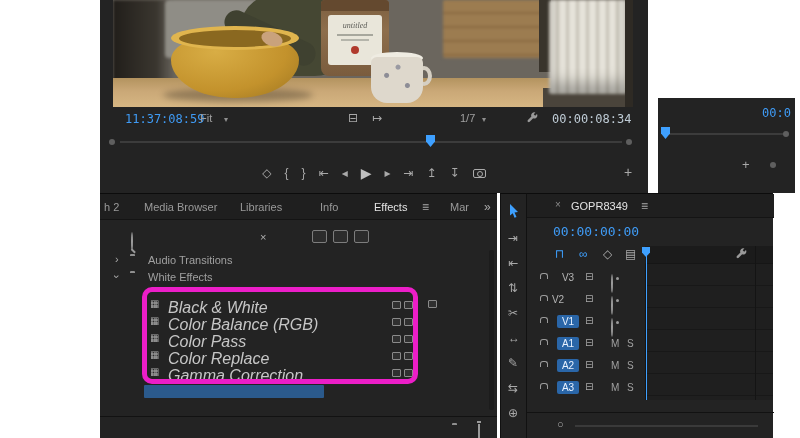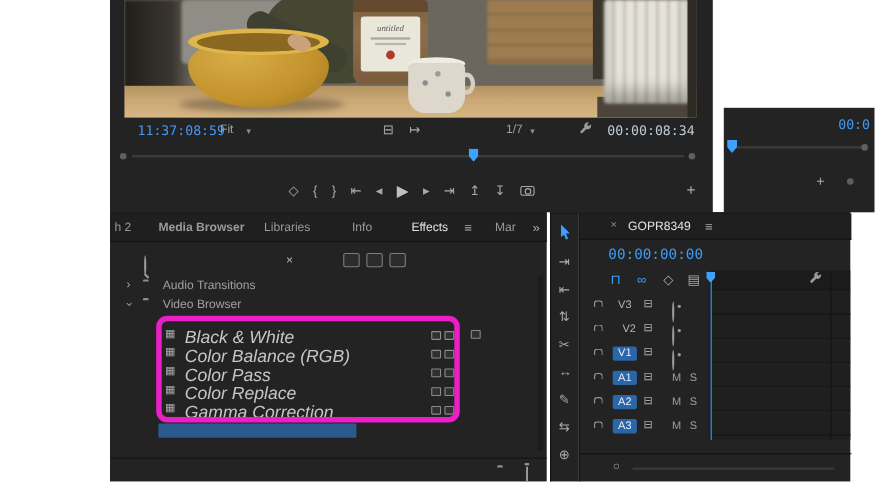--- a/index.html
+++ b/index.html
@@ -133,21 +133,21 @@
       <div class="abs dot" style="right:6px;top:5px;"></div>
     </div>
     <span class="abs icn" style="left:84px;top:60px;font-size:13px;">+</span>
     <div class="abs dot" style="left:112px;top:64px;"></div>
   </div>
 
   <div class="panel" style="left:100px;top:193px;width:397px;height:245px;border-top:1px solid #0c0c0c;">
 
     <div class="abs" style="left:0;top:0;width:397px;height:26px;background:#1f1f1f;border-bottom:1px solid #141414;">
       <span class="abs tabtxt" style="left:4px;top:7px;">h 2</span>
-      <span class="abs tabtxt" style="left:44px;top:7px;font-weight:bold;">Media Browser</span>
+      <span class="abs tabtxt" style="left:44px;top:7px;">Media Browser</span>
       <span class="abs tabtxt" style="left:140px;top:7px;">Libraries</span>
       <span class="abs tabtxt" style="left:220px;top:7px;">Info</span>
       <span class="abs tabtxt active" style="left:274px;top:7px;">Effects</span>
       <span class="abs icn" style="left:322px;top:7px;">≡</span>
       <span class="abs tabtxt" style="left:350px;top:7px;">Mar</span>
       <span class="abs icn" style="left:384px;top:7px;">»</span>
     </div>
 
     <div class="abs" style="left:0;top:32px;width:397px;height:22px;">
       <span class="abs mag" style="left:31px;top:7px;"></span>
@@ -158,21 +158,21 @@
     </div>
 
     <div class="abs" style="left:0;top:58px;width:397px;height:17px;">
       <span class="abs icn" style="left:15px;top:2px;font-size:11px;">›</span>
       <span class="abs folder" style="left:30px;top:4px;"></span>
       <span class="abs lbl" style="left:48px;top:2px;">Audio Transitions</span>
     </div>
     <div class="abs" style="left:0;top:75px;width:397px;height:17px;">
       <span class="abs icn rot90" style="left:15px;top:2px;font-size:11px;">›</span>
       <span class="abs folder" style="left:30px;top:4px;"></span>
-      <span class="abs lbl" style="left:48px;top:2px;">Video Browser</span>
+      <span class="abs lbl" style="left:48px;top:2px;">White Effects</span>
     </div>
 
     <div class="abs" style="left:0;top:103px;width:397px;height:17px;">
       <span class="abs icn" style="left:50px;top:2px;font-size:10px;">▦</span>
       <span class="abs fxrow-label" style="left:68px;top:2px;">Black &amp; White</span>
       <span class="abs minibadge" style="left:292px;top:4px;"></span>
       <span class="abs minibadge" style="left:304px;top:4px;"></span>
     </div>
     <div class="abs" style="left:0;top:120px;width:397px;height:17px;">
       <span class="abs icn" style="left:50px;top:2px;font-size:10px;">▦</span>
@@ -256,21 +256,21 @@
     <div class="abs playhead" style="left:115px;top:53px;width:8px;height:10px;"></div>
 
     <div class="abs" style="left:0;top:74px;width:118px;height:22px;">
       <span class="abs lock" style="left:12px;top:9px;"></span>
       <span class="abs track-name" style="left:30px;top:4px;">V3</span>
       <span class="abs icn" style="left:58px;top:4px;font-size:10px;">⊟</span>
       <span class="abs eye" style="left:84px;top:7px;"></span>
     </div>
     <div class="abs" style="left:0;top:96px;width:118px;height:22px;">
       <span class="abs lock" style="left:12px;top:9px;"></span>
-      <span class="abs track-name" style="left:34px;top:4px;">V2</span>
+      <span class="abs track-name" style="left:20px;top:4px;">V2</span>
       <span class="abs icn" style="left:58px;top:4px;font-size:10px;">⊟</span>
       <span class="abs eye" style="left:84px;top:7px;"></span>
     </div>
     <div class="abs" style="left:0;top:118px;width:118px;height:22px;">
       <span class="abs lock" style="left:12px;top:9px;"></span>
       <span class="abs track-name sel" style="left:30px;top:3px;">V1</span>
       <span class="abs icn" style="left:58px;top:4px;font-size:10px;">⊟</span>
       <span class="abs eye" style="left:84px;top:7px;"></span>
     </div>
     <div class="abs" style="left:0;top:140px;width:118px;height:22px;">

